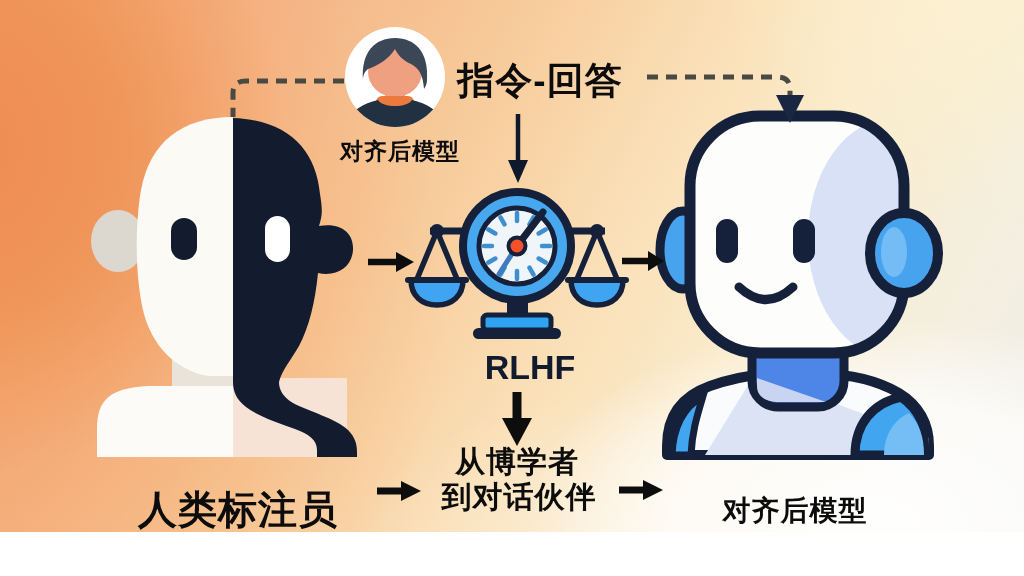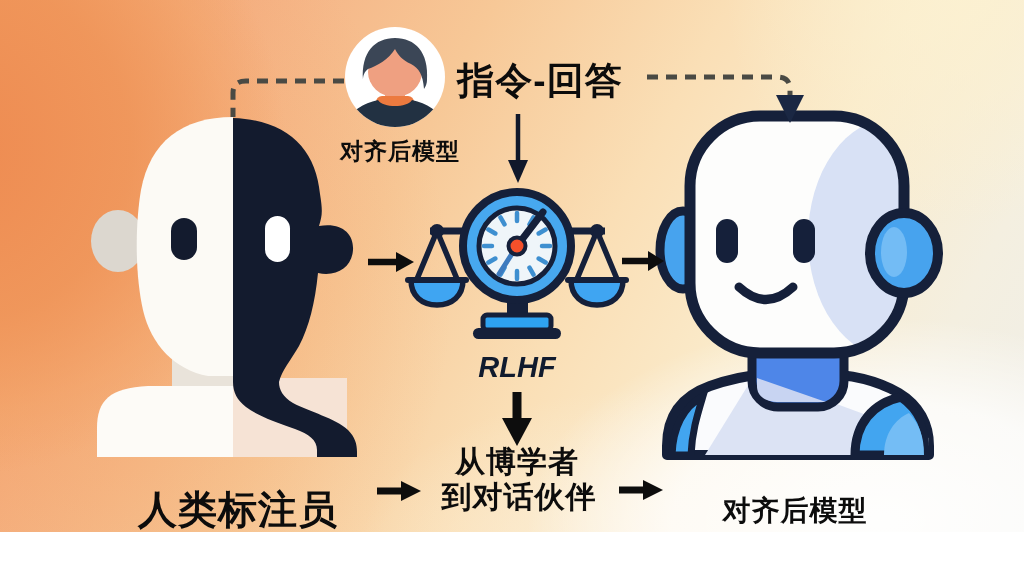--- a/index.html
+++ b/index.html
@@ -136,18 +136,18 @@
       <polygon points="401,481 401,501 421,491" fill="#0d0d0d"></polygon>
     </g>
     <g>
       <line x1="619" y1="490" x2="643" y2="490" stroke="#0d0d0d" stroke-width="7"></line>
       <polygon points="643,480 643,500 663,490" fill="#0d0d0d"></polygon>
     </g>
   </svg>
 
   <div class="label" style="left:540px;top:80px;font-size:37px;">指令-回答</div>
   <div class="label" style="left:400px;top:151px;font-size:23px;font-weight:800;">对齐后模型</div>
-  <div class="label" style="left:517px;top:367px;font-size:29px;font-weight:800;color:#111B2E;letter-spacing:0;font-style:italic;">RLHF</div>
+  <div class="label" style="left:530px;top:367px;font-size:34px;font-weight:800;color:#111B2E;letter-spacing:0;">RLHF</div>
   <div class="label" style="left:517px;top:462px;font-size:30px;font-weight:800;">从博学者</div>
   <div class="label" style="left:519px;top:497px;font-size:30px;font-weight:800;">到对话伙伴</div>
   <div class="label" style="left:238px;top:509px;font-size:39px;">人类标注员</div>
   <div class="label" style="left:795px;top:511px;font-size:28px;">对齐后模型</div>
 </div>
 
 </body></html>

